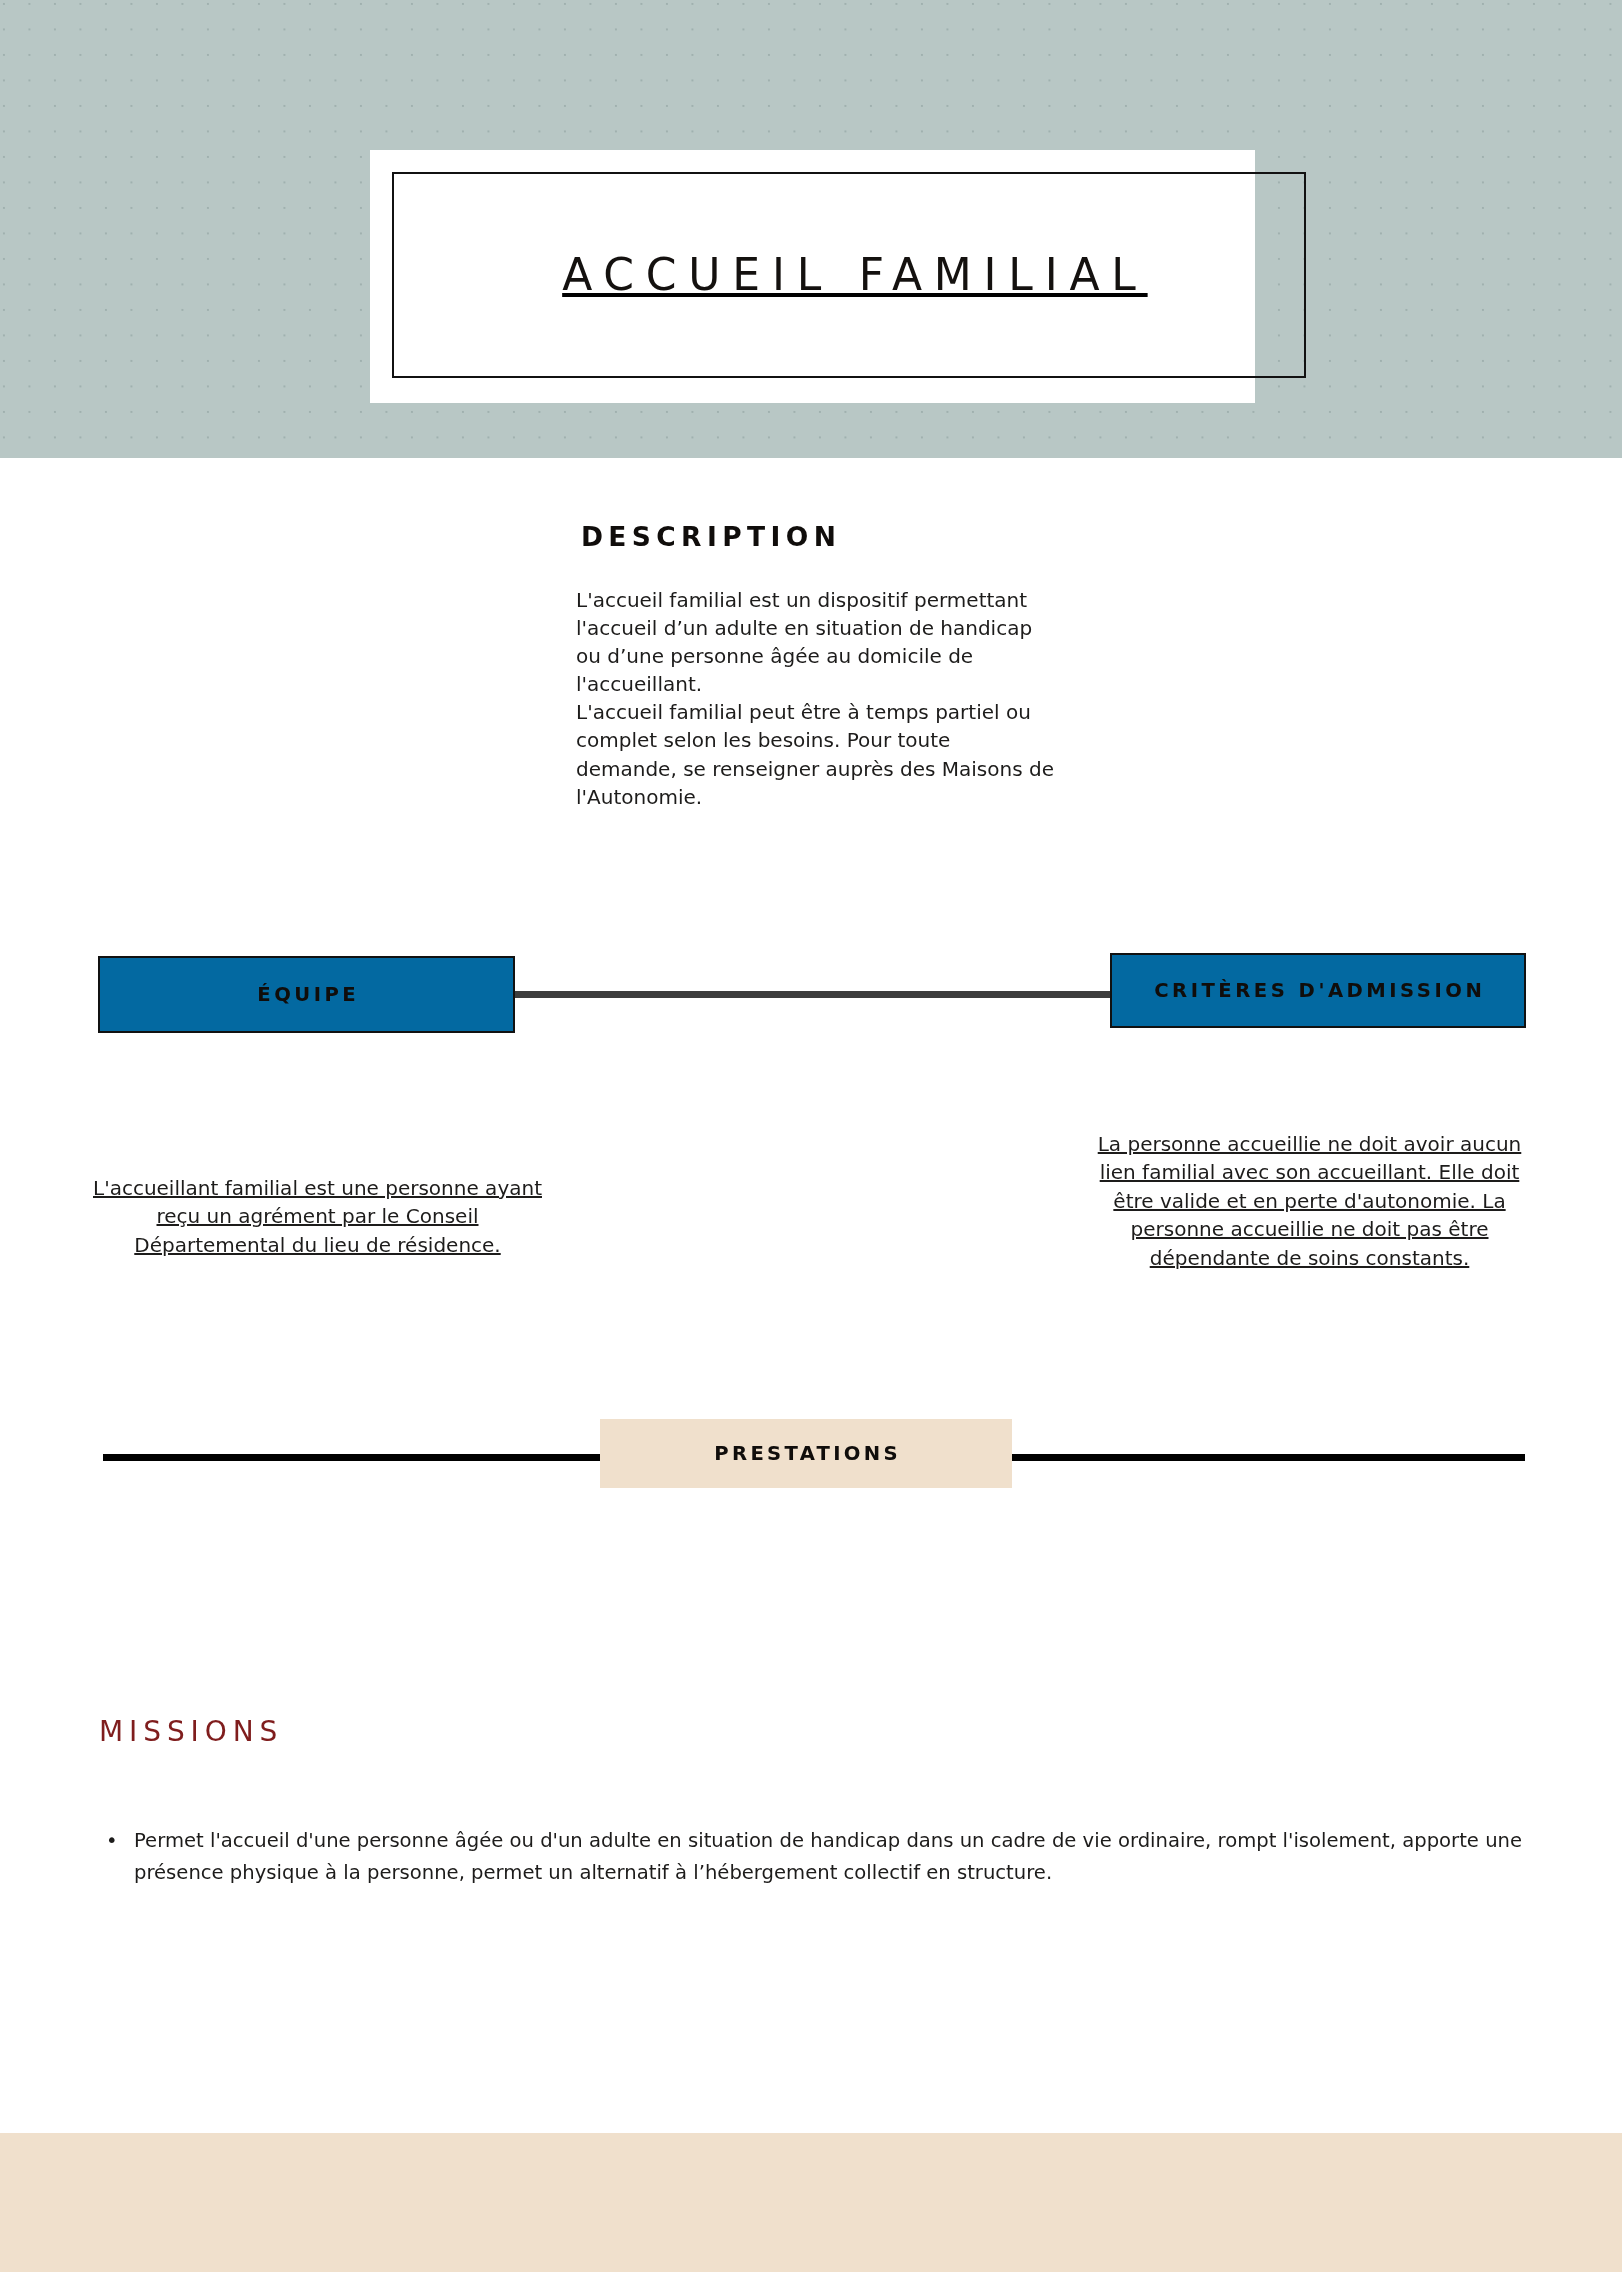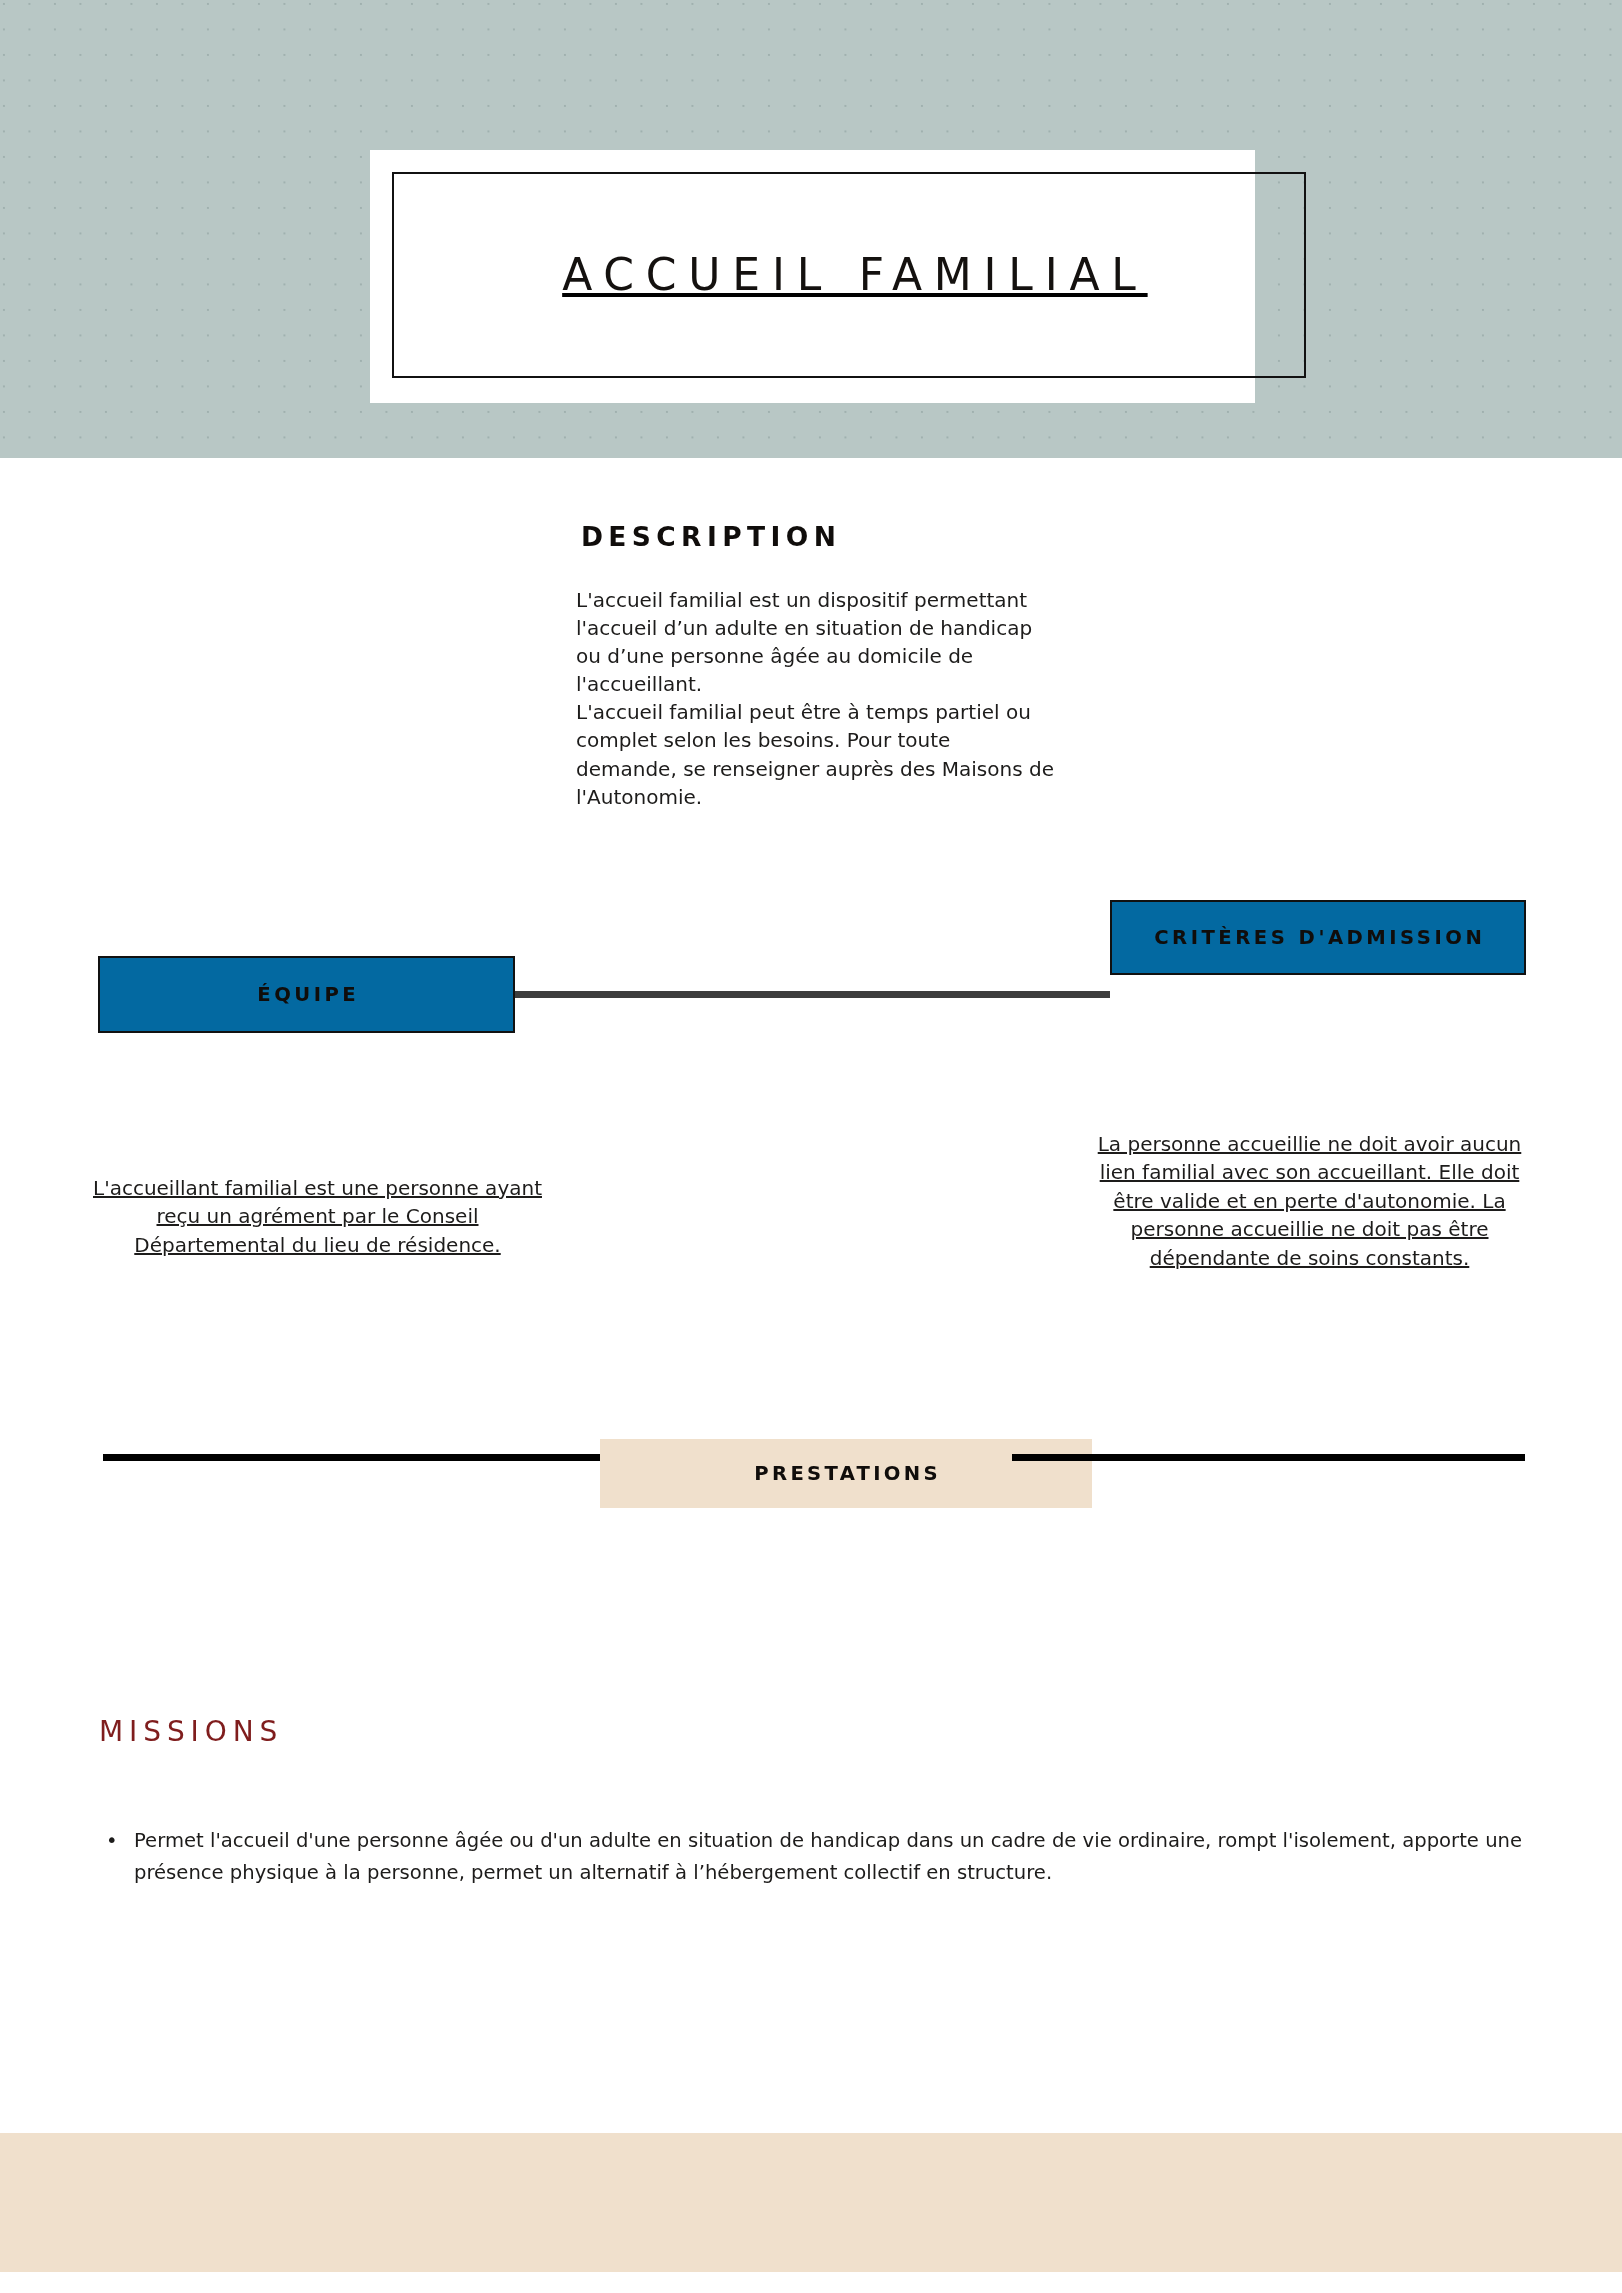--- a/index.html
+++ b/index.html
@@ -110,21 +110,21 @@
     line-height: 1;
   }
   #equipe-box {
     left: 98px;
     top: 956px;
     width: 417px;
     height: 77px;
   }
   #criteres-box {
     left: 1110px;
-    top: 900px;
+    top: 953px;
     width: 416px;
     height: 75px;
   }
   .connector-line {
     position: absolute;
     left: 515px;
     top: 991px;
     width: 595px;
     height: 6.9px;
     background: #3d3d3d;
@@ -166,27 +166,26 @@
     left: 1012px;
     top: 1454px;
     width: 513px;
     height: 6.9px;
     background: #000000;
   }
   .prestations-chip {
     position: absolute;
     left: 600px;
     top: 1419px;
-    width: 492px;
+    width: 412px;
     height: 69px;
     background: #f0e0cc;
     display: flex;
     align-items: center;
     justify-content: center;
-    margin-top: 20px;
   }
   .prestations-chip .label-box-text {
     letter-spacing: 3.3px;
     text-indent: 3.3px;
     font-size: 19.6px;
   }
 
   
   .missions-heading {
     position: absolute;

